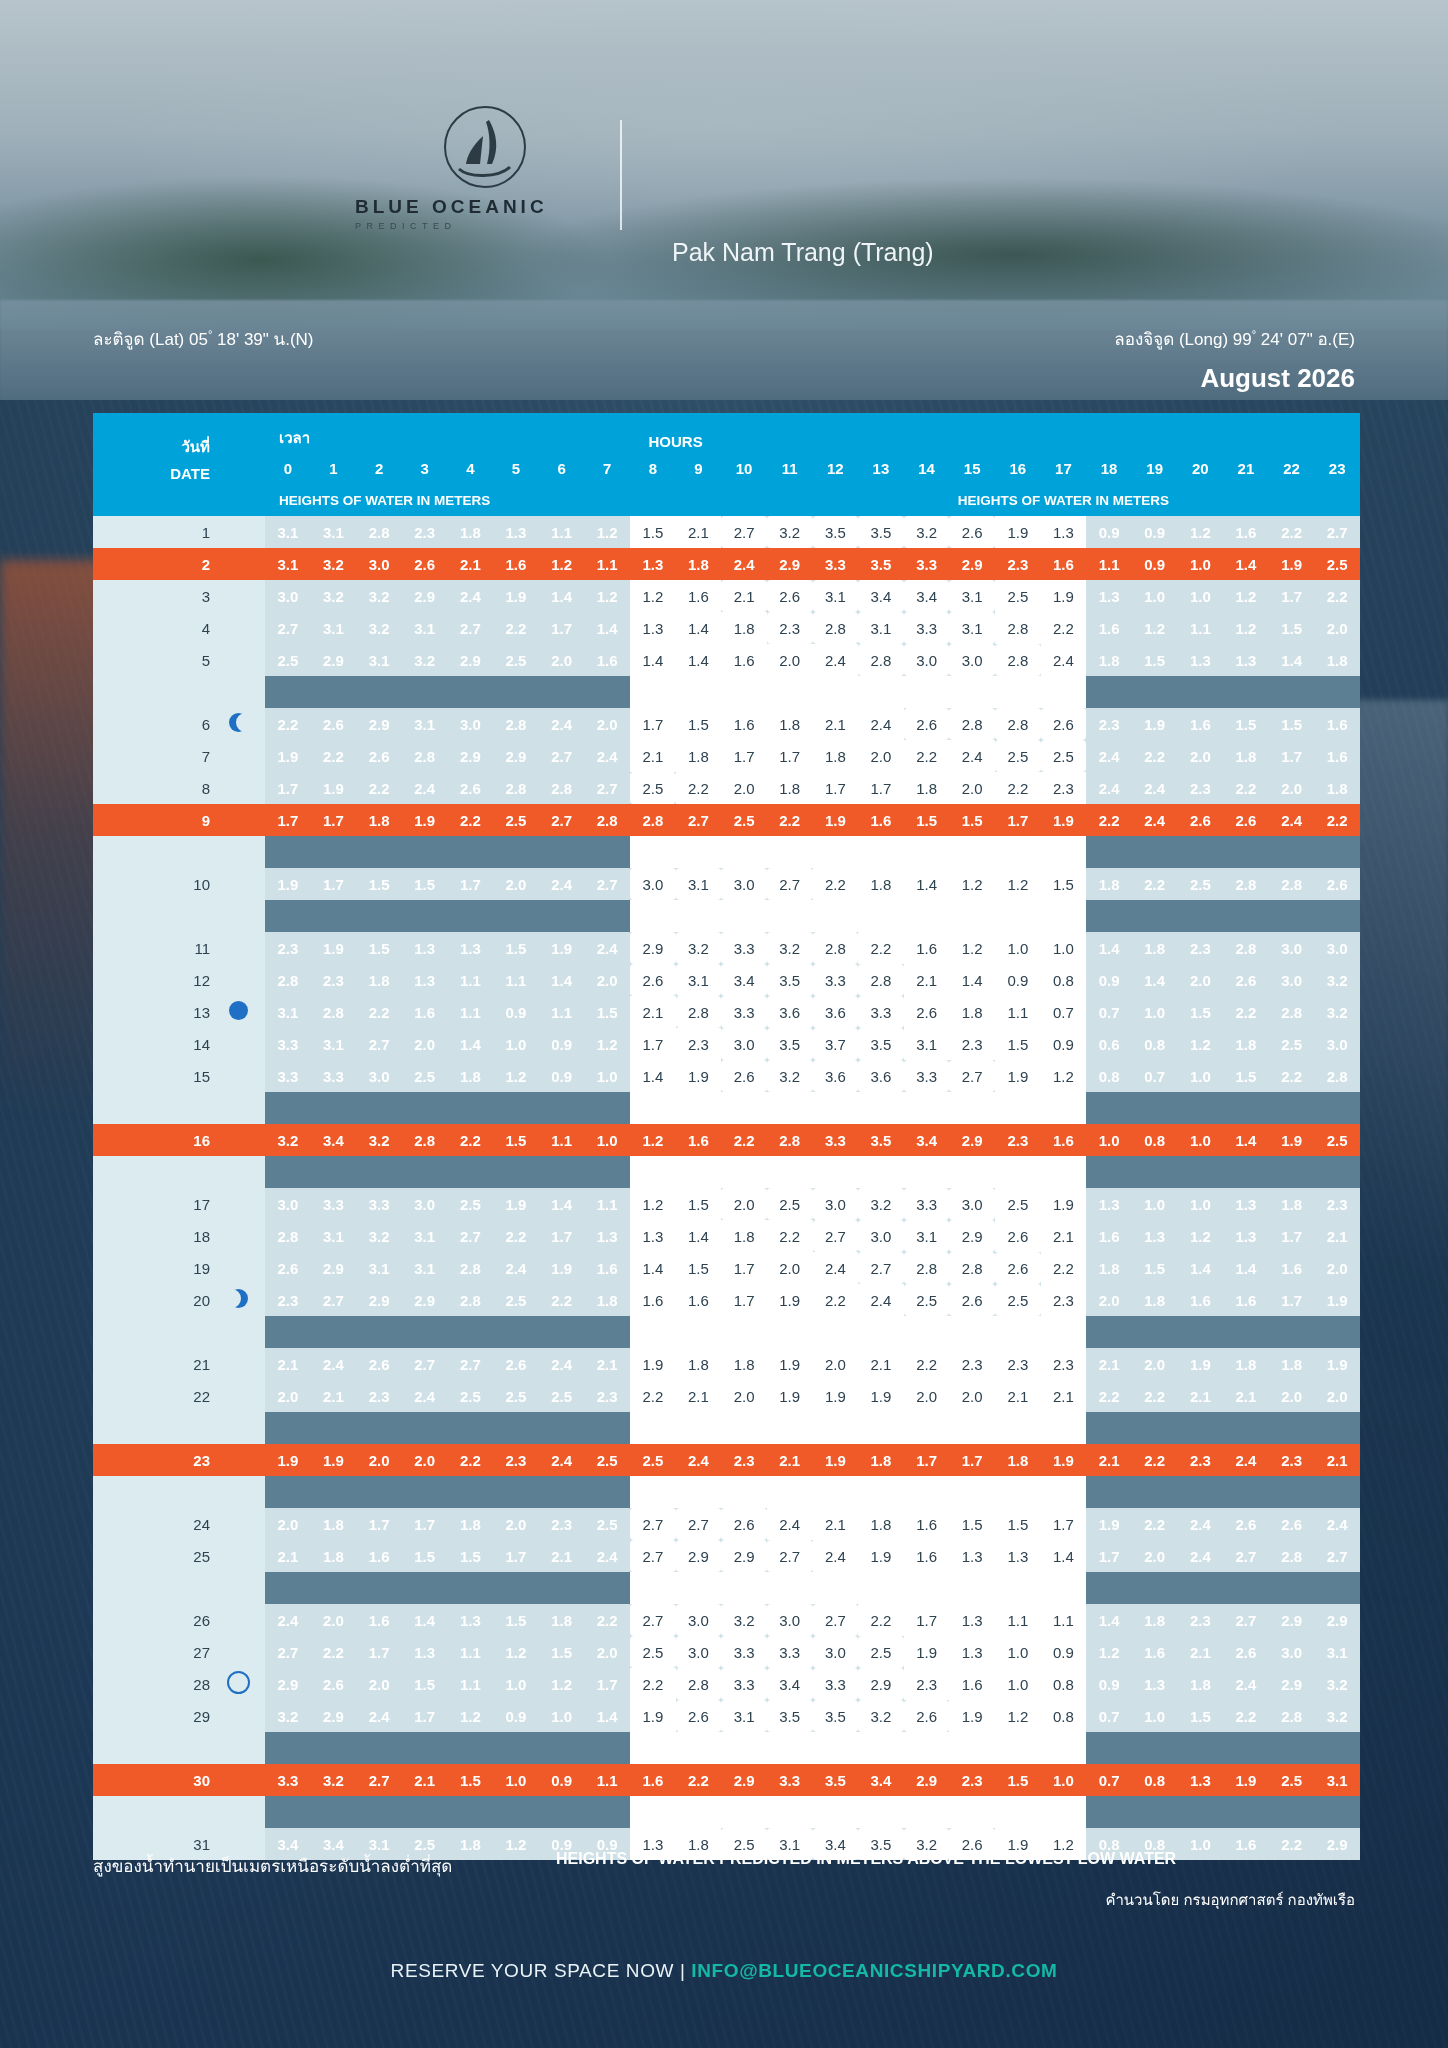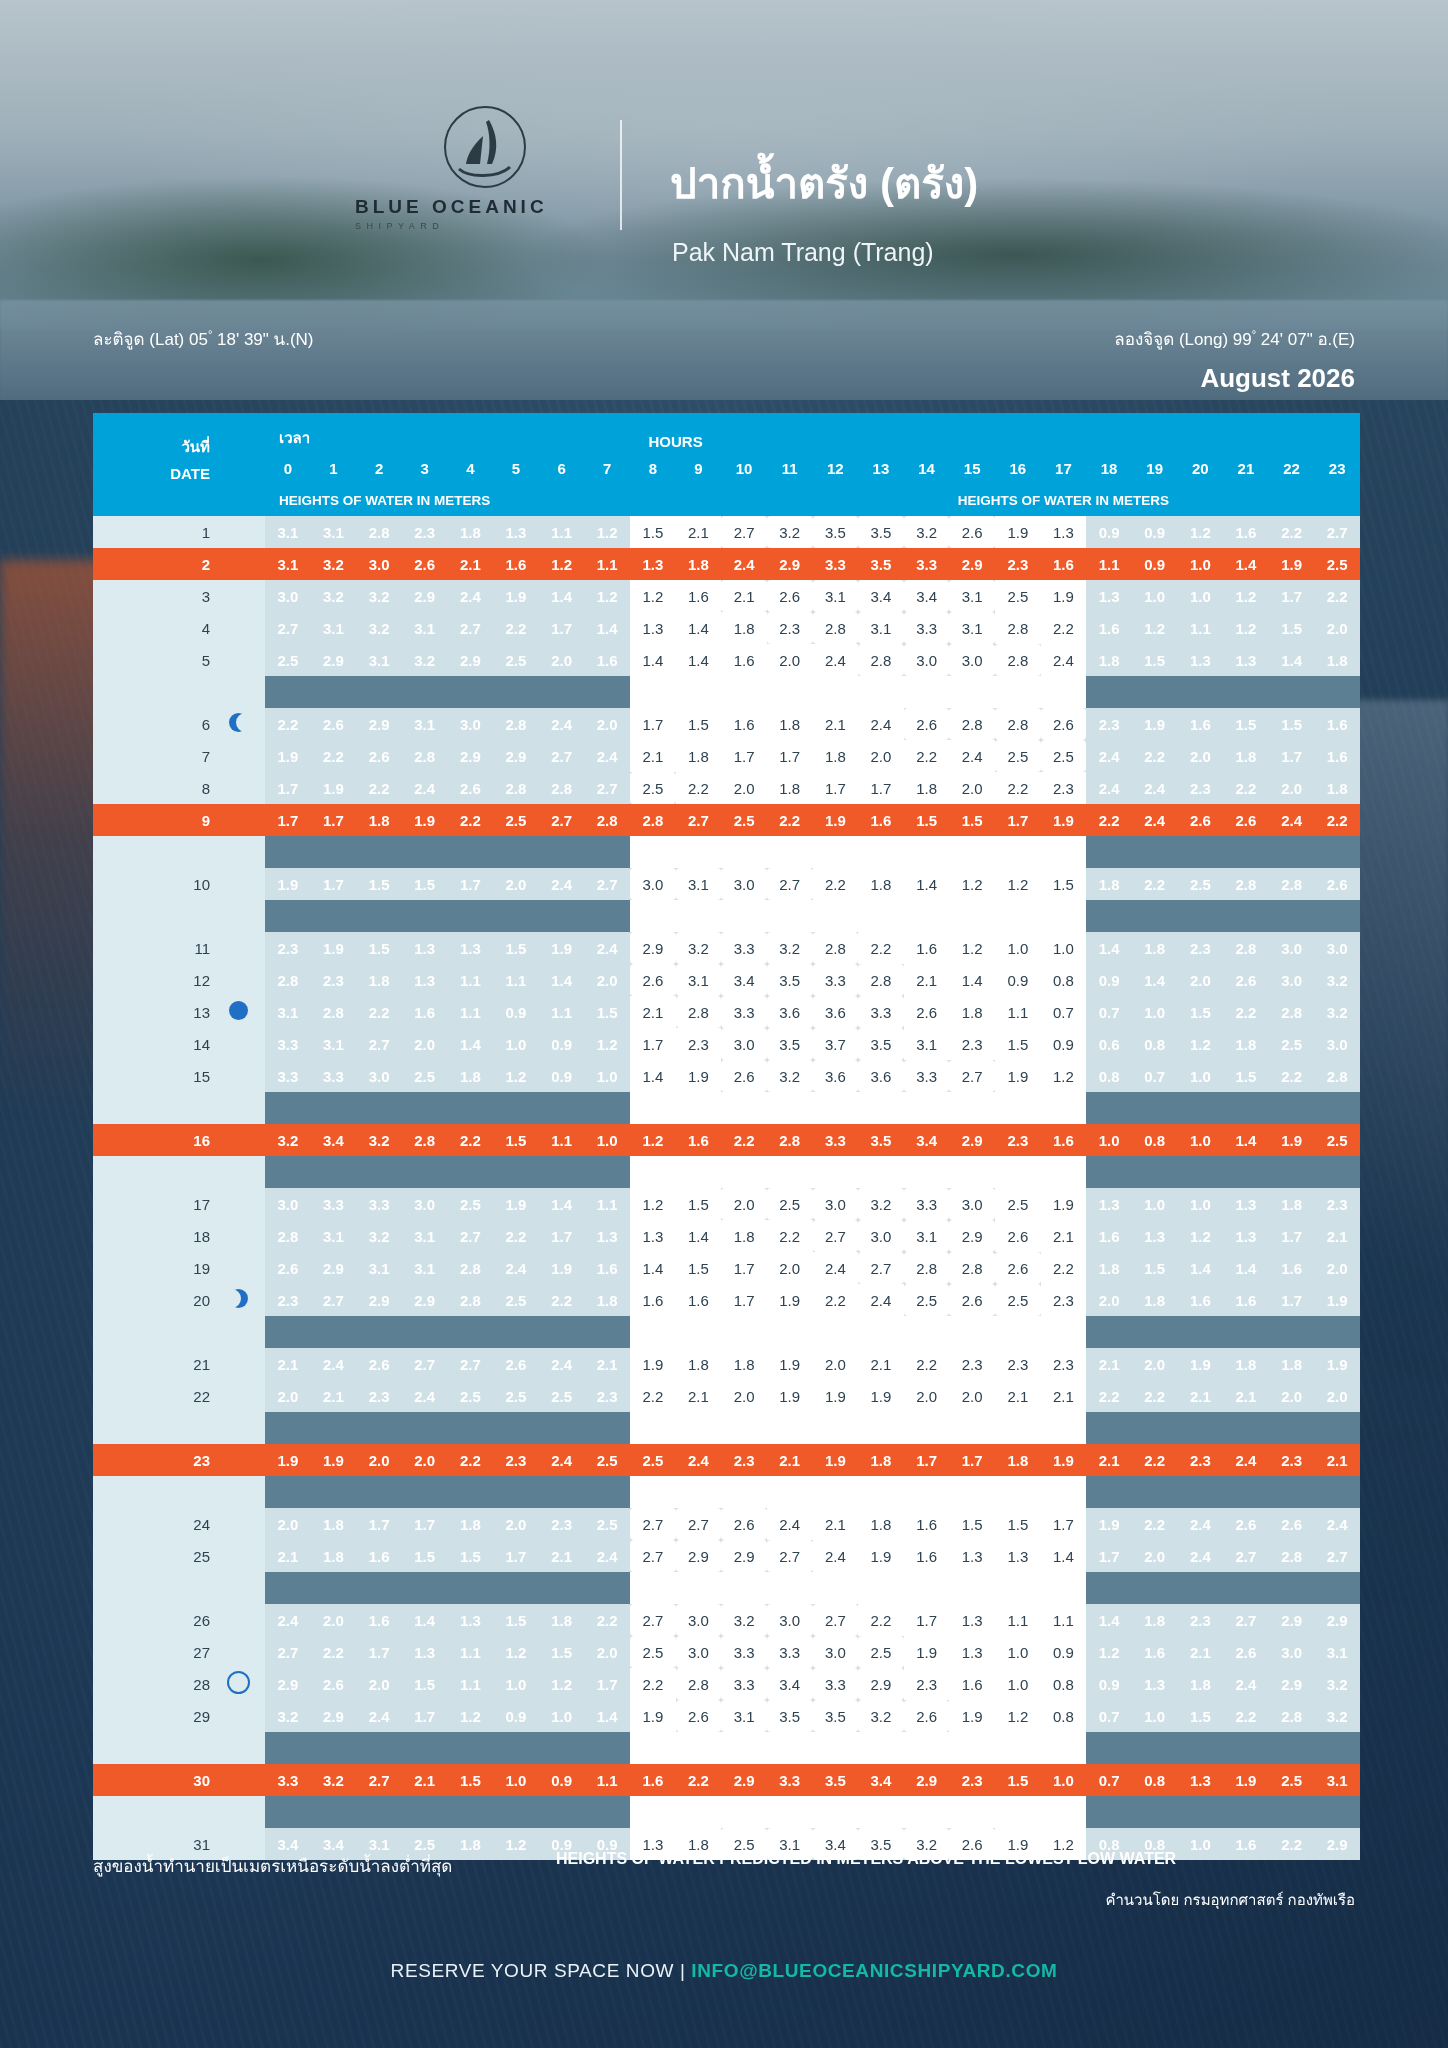--- a/index.html
+++ b/index.html
@@ -127,24 +127,23 @@
   <div class="brand">
     <div class="logo">
       <svg viewBox="0 0 86 86" width="86" height="86">
         <circle cx="43" cy="43" r="40" fill="none" stroke="#2d3b44" stroke-width="2"></circle>
         <path d="M47 16 C55 30 57 45 50 60 L45 60 C49 45 48 29 44 18 Z" fill="#2d3b44"></path>
         <path d="M41 32 C30 42 25 52 24 60 L38 60 L41 32 Z" fill="#2d3b44"></path>
         <path d="M17 65 C27 74 56 74 68 63" fill="none" stroke="#2d3b44" stroke-width="3"></path>
       </svg>
     </div>
     <div class="b-name">BLUE OCEANIC</div>
-    <div class="b-sub">SHIPYARD</div>
+    <div class="b-sub">PREDICTED</div>
   </div>
   <div class="hdr-divider"></div>
-  <div class="title-th">ปากน้ำตรัง (ตรัง)</div>
   <div class="title-en">Pak Nam Trang (Trang)</div>
 </div>
 
 <div class="coord-left">
   <span>ละติจูด (Lat) 05</span><span class="sup">°</span><span> 18' 39" น.(N)</span>
 </div>
 <div class="coord-right">
   <span>ลองจิจูด (Long) 99</span><span class="sup">°</span><span> 24' 07" อ.(E)</span>
 </div>
 <div class="month-th">สิงหาคม ๒๕๖๙</div>

